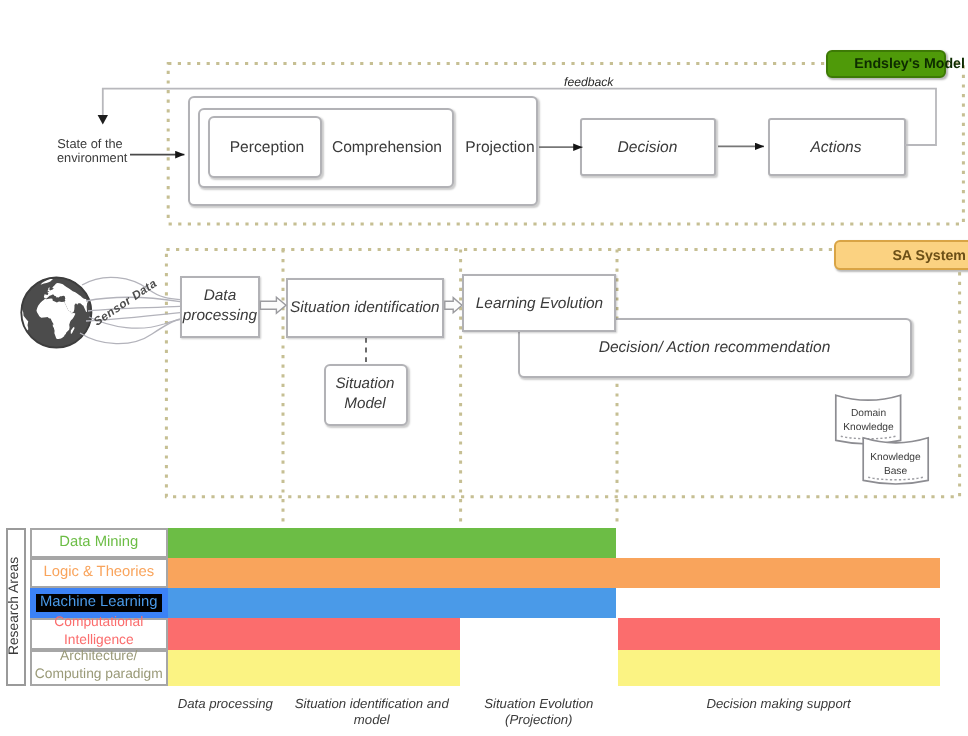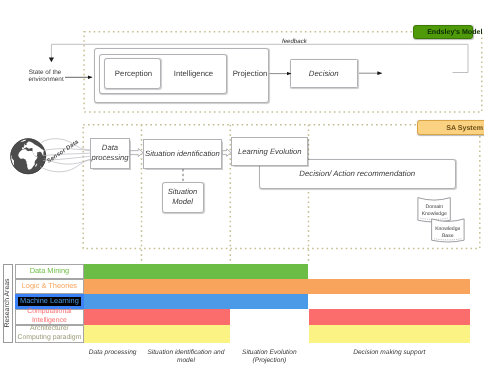--- a/index.html
+++ b/index.html
@@ -43,29 +43,32 @@
 
   <div class="txt" style="left:28.5px;top:68.5px;width:33px;font-size:6.4px;line-height:1.12;text-align:center;">State of the
 environment</div>
 
   <div class="txt" style="left:282px;top:38.3px;font-size:6.1px;font-style:italic;white-space:nowrap;color:#2a2a2a;">feedback</div>
 
   <div class="node" style="left:94.4px;top:48.3px;width:175px;height:54.7px;border-radius:3px;"></div>
   <div class="txt" style="left:227px;top:69px;width:46px;text-align:center;font-size:7.8px;">Projection</div>
 
   <div class="node" style="left:99px;top:53.7px;width:127.6px;height:40.4px;border-radius:3px;"></div>
-  <div class="txt" style="left:160px;top:69px;width:67px;text-align:center;font-size:7.8px;">Intelligence</div>
+  <div class="txt" style="left:160px;top:69px;width:67px;text-align:center;font-size:7.8px;">Comprehension</div>
 
   <div class="node" style="left:103.7px;top:58px;width:57px;height:30.5px;border-radius:3px;"></div>
   <div class="txt" style="left:105px;top:69px;width:57px;text-align:center;font-size:7.8px;">Perception</div>
 
   <div class="node" style="left:289.5px;top:58.8px;width:68.5px;height:29.5px;border-radius:1.5px;font-size:7.8px;">
     <span>Decision</span>
   </div>
 
+  <div class="node" style="left:383.5px;top:58.8px;width:69px;height:29.5px;border-radius:1.5px;font-size:7.8px;">
+    <span>Actions</span>
+  </div>
 
   <div class="tag" style="left:416.6px;top:120.4px;width:72px;height:14.8px;background:#fbd281;color:#6b4f17;border:0.8px solid #d9a445;font-size:7.1px;">
     <span>SA System</span>
   </div>
 
   <div class="node" style="left:143.3px;top:138.8px;width:78.3px;height:30.4px;font-size:7.7px;">
     <span>Situation identification</span>
   </div>
 
   <div class="node" style="left:90.1px;top:137.6px;width:39.8px;height:31.3px;font-size:7.7px;line-height:1.35;">

